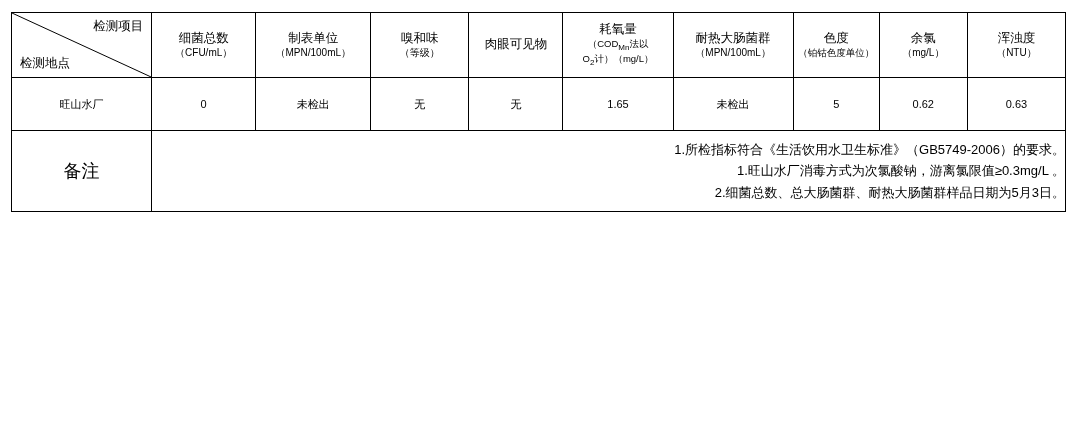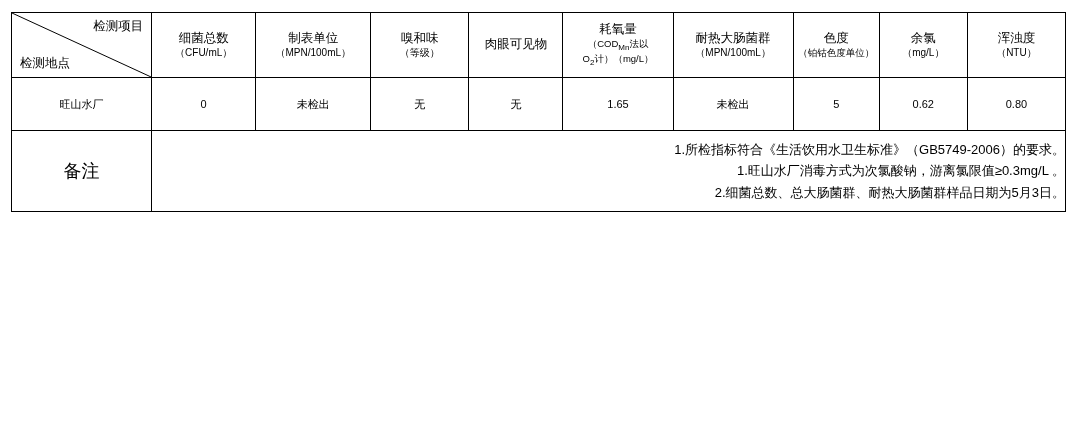--- a/index.html
+++ b/index.html
@@ -179,21 +179,21 @@
       <tr class="data-row">
         <td class="rowlabel">旺山水厂</td>
         <td>0</td>
         <td>未检出</td>
         <td>无</td>
         <td>无</td>
         <td>1.65</td>
         <td>未检出</td>
         <td>5</td>
         <td>0.62</td>
-        <td>0.80</td>
+        <td>0.63</td>
       </tr>
       <tr>
         <td class="note-label">备注</td>
         <td class="note-cell" colspan="9">
           <div>1.所检指标符合《生活饮用水卫生标准》（GB5749-2006）的要求。</div>
           <div>1.旺山水厂消毒方式为次氯酸钠，游离氯限值≥0.3mg/L 。</div>
           <div>2.细菌总数、总大肠菌群、耐热大肠菌群样品日期为5月3日。</div>
         </td>
       </tr>
     </tbody>

